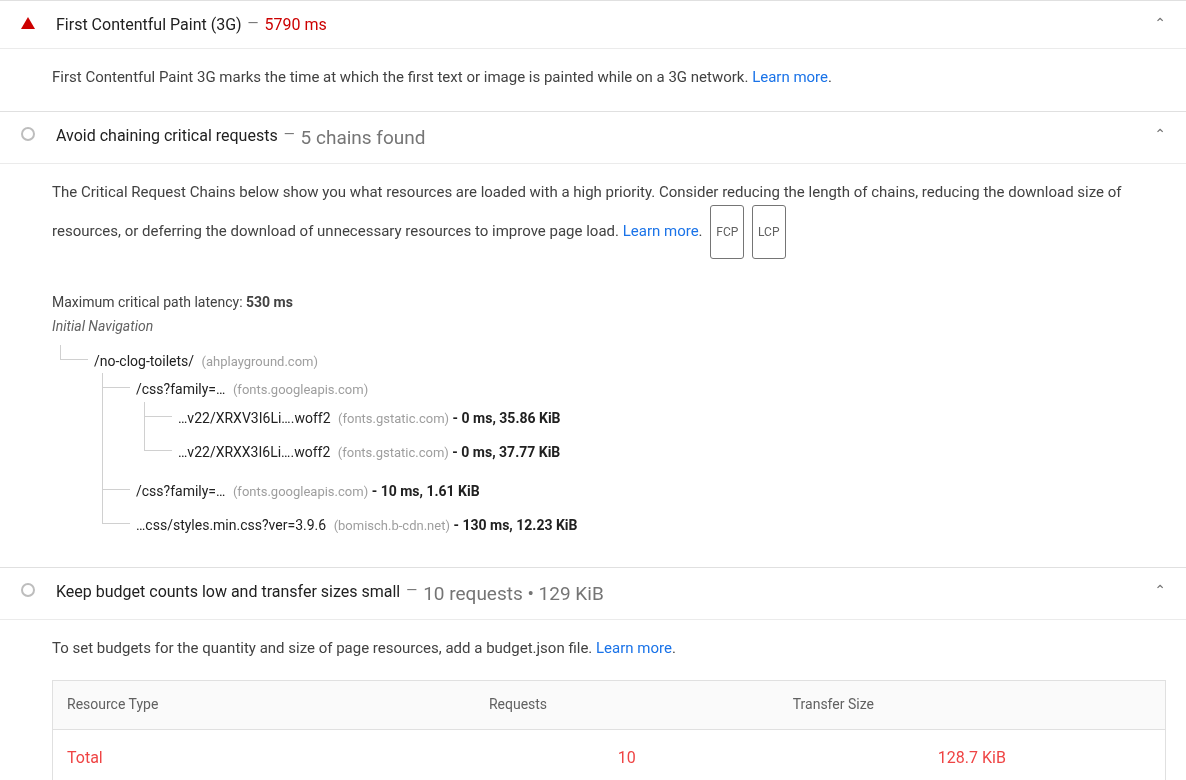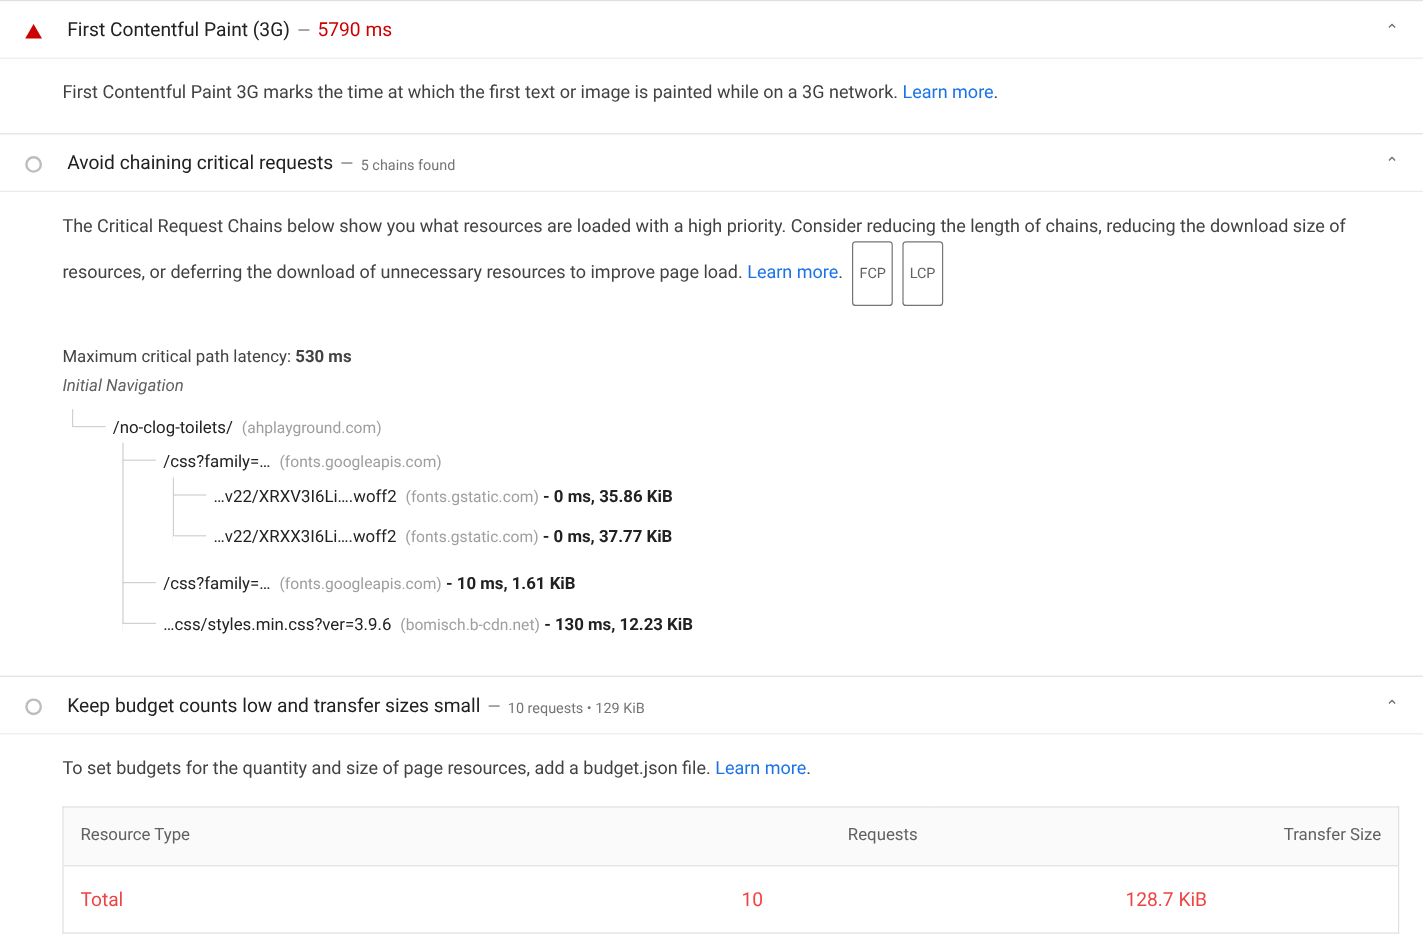--- a/index.html
+++ b/index.html
@@ -1,42 +1,42 @@
 <!DOCTYPE html>
 <html><head>
 <meta charset="utf-8">
 <style>
 *{box-sizing:border-box;margin:0;padding:0}
 body{font-family:Roboto,Arial,sans-serif;font-size:14px;color:#212121;background:#fff;width:1186px}
 .audit{border-top:1px solid #e0e0e0}
-.audit-header{display:flex;align-items:flex-end;padding:14px 20px;cursor:pointer;border-bottom:1px solid #ebebeb}
+.audit-header{display:flex;align-items:flex-start;padding:14px 20px;cursor:pointer;border-bottom:1px solid #ebebeb}
 .audit-icon{width:16px;height:16px;margin-right:20px;flex-shrink:0;display:flex;align-items:center;justify-content:center}
 .audit-title{font-size:16px;color:#212121}
 .audit-sep{color:#757575;margin:0 6px}
 .audit-metric{color:#c00;font-size:16px}
-.audit-desc-gray{color:#757575;font-size:12px}
+.audit-desc-gray{color:#757575;font-size:19px}
 .chev{margin-left:auto;color:#757575}
 .audit-body{padding:16px 20px 20px 52px;color:#424242;font-size:15px;line-height:1.7}
 .learn{color:#1a73e8;text-decoration:none;cursor:pointer}
 .badge{display:inline-block;border:1px solid #757575;border-radius:3px;padding:17px 5px;font-size:12px;color:#616161;margin-left:4px;line-height:18px}
 .latency{margin-top:32px;font-size:14px}
 .latency b{font-weight:700}
 .tree{font-size:14px}
 .tree-root{font-style:italic;color:#616161;margin-bottom:6px}
 .tree ul{list-style:none;margin-left:0;padding-left:24px;position:relative}
 .tree ul::before{content:"";position:absolute;left:8px;top:0;bottom:12px;border-left:1px solid #d0d0d0}
 .tree li{position:relative;padding:5px 0 5px 18px}
 .tree li::before{content:"";position:absolute;left:-16px;top:14px;width:28px;border-top:1px solid #d0d0d0}
 .tree li:last-child::after{content:"";position:absolute;left:-16px;top:15px;bottom:-6px;width:2px;background:#fff}
 .seg-url{color:#212121}
 .seg-host{color:#9e9e9e;font-size:13px;margin-left:4px}
 .seg-stat{font-weight:700;color:#212121}
 .table{margin-top:18px;border:1px solid #e0e0e0;width:100%;border-collapse:collapse}
 .table th{background:#fafafa;font-weight:400;color:#616161;text-align:left;padding:12px 14px;border-bottom:1px solid #e0e0e0;font-size:14px}
-.table th.r{text-align:right}
+.table th.r{text-align:left}
 .table td{padding:14px 14px;font-size:16px;color:#ef4444}
 .table td.r{text-align:center}
 .tri-red{width:0;height:0;border-left:7px solid transparent;border-right:7px solid transparent;border-bottom:12px solid #c00}
 .circ-gray{width:14px;height:14px;border:2px solid #bdbdbd;border-radius:50%}
 </style>
 </head>
 <body>
 
 <div class="audit">
   <div class="audit-header">

